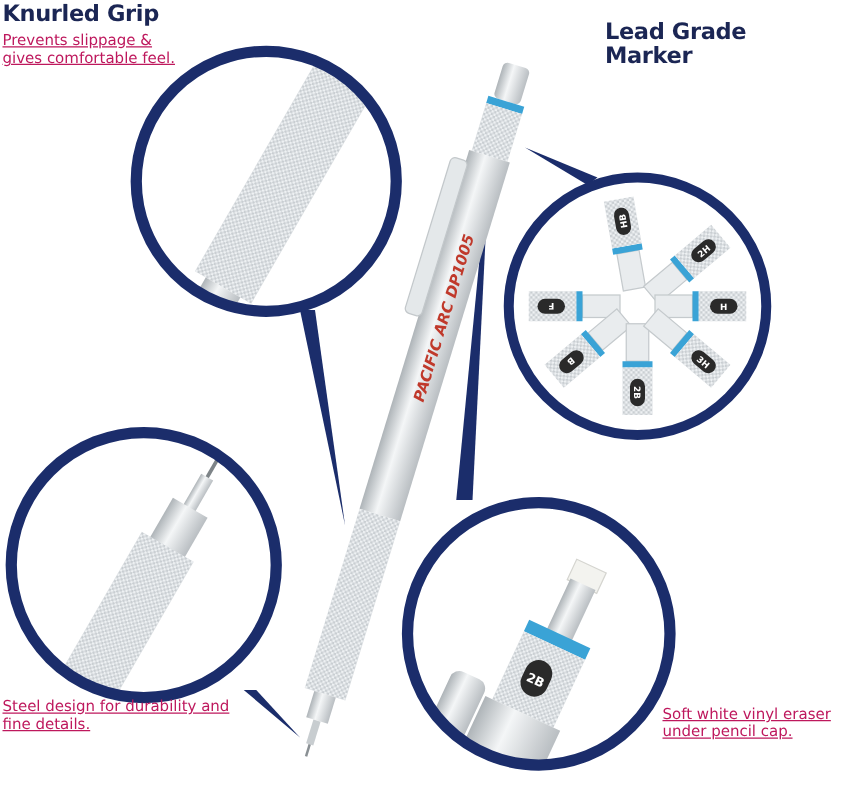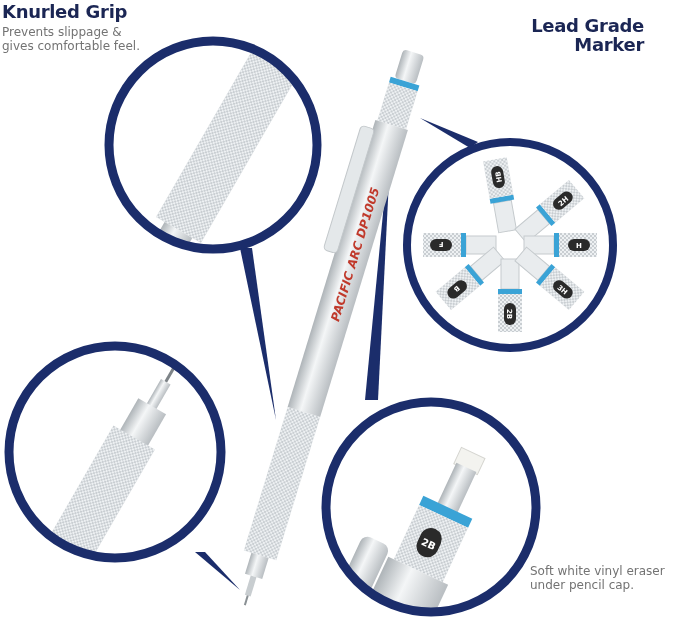--- a/index.html
+++ b/index.html
@@ -1,19 +1,19 @@
 <!DOCTYPE html>
 <html><head>
 <meta charset="utf-8">
 <style>
   html,body{margin:0;padding:0;background:#ffffff;}
   body{width:679px;height:635px;position:relative;overflow:hidden;font-family:"DejaVu Sans","Liberation Sans",sans-serif;}
   .callout{position:absolute;}
   .callout h2{margin:0;font-family:"DejaVu Sans",sans-serif;font-weight:bold;color:#1b2654;font-size:18px;line-height:19px;letter-spacing:-0.3px;}
-  .callout p{margin:4px 0 0 0;font-family:"DejaVu Sans",sans-serif;color:#737373;font-size:12px;line-height:14px;}
+  .callout p{margin:4px 0 0 0;font-family:"DejaVu Sans",sans-serif;color:#be185d;font-size:12px;line-height:14px;text-decoration:underline;}
   svg.art{position:absolute;left:0;top:0;}
 </style>
 </head>
 <body>
 
 <svg class="art" width="679" height="635" viewBox="0 0 679 635">
   <defs>
     <pattern id="knurl" width="4" height="4" patternUnits="userSpaceOnUse">
       <rect width="4" height="4" fill="#c9ced2"></rect>
       <rect width="2" height="2" fill="#eef1f3"></rect>
@@ -155,22 +155,23 @@
     </g>
     <circle cx="431" cy="507" r="105" fill="none" stroke="#1b2d6b" stroke-width="9"></circle>
   </g>
 </svg>
 
 <div class="callout" style="left:2px;top:2px;width:200px;">
   <h2>Knurled Grip</h2>
   <p style="width:145px;">Prevents slippage &amp; gives comfortable feel.</p>
 </div>
 
-<div class="callout" style="left:484px;top:16px;width:160px;text-align:right;">
+<div class="callout" style="left:484px;top:16px;width:160px;">
   <h2>Lead Grade Marker</h2>
 </div>
 
 <div class="callout" style="left:2px;top:554px;width:220px;">
+  <p style="width:185px;">Steel design for durability and fine details.</p>
 </div>
 
 <div class="callout" style="left:530px;top:560px;width:149px;">
   <p style="width:149px;">Soft white vinyl eraser under pencil cap.</p>
 </div>
 
 </body></html>

